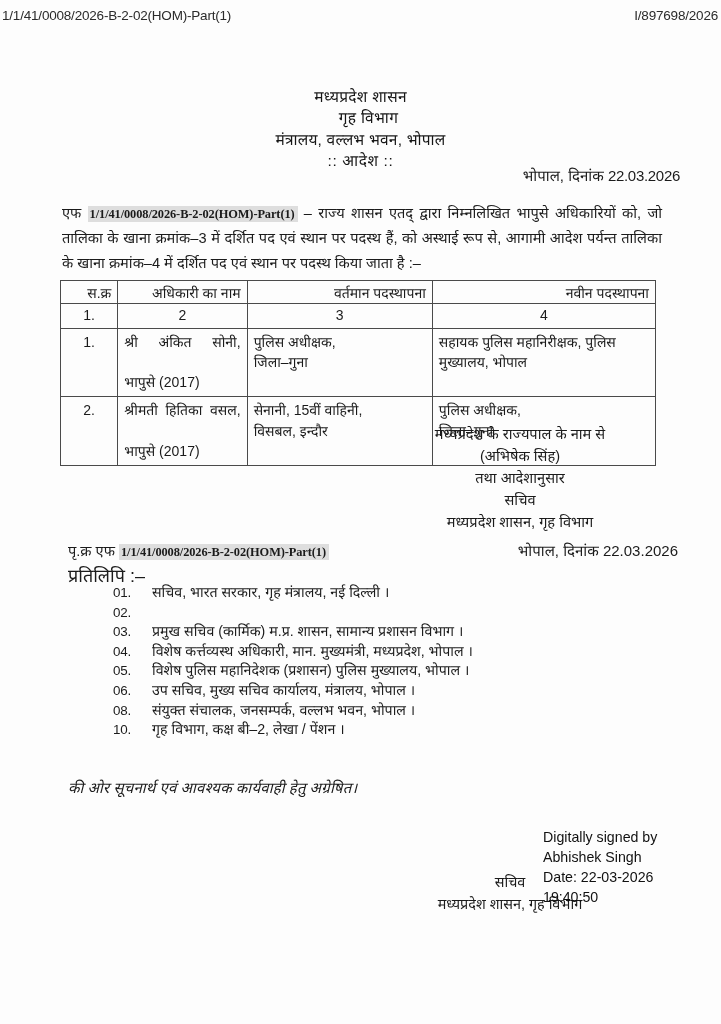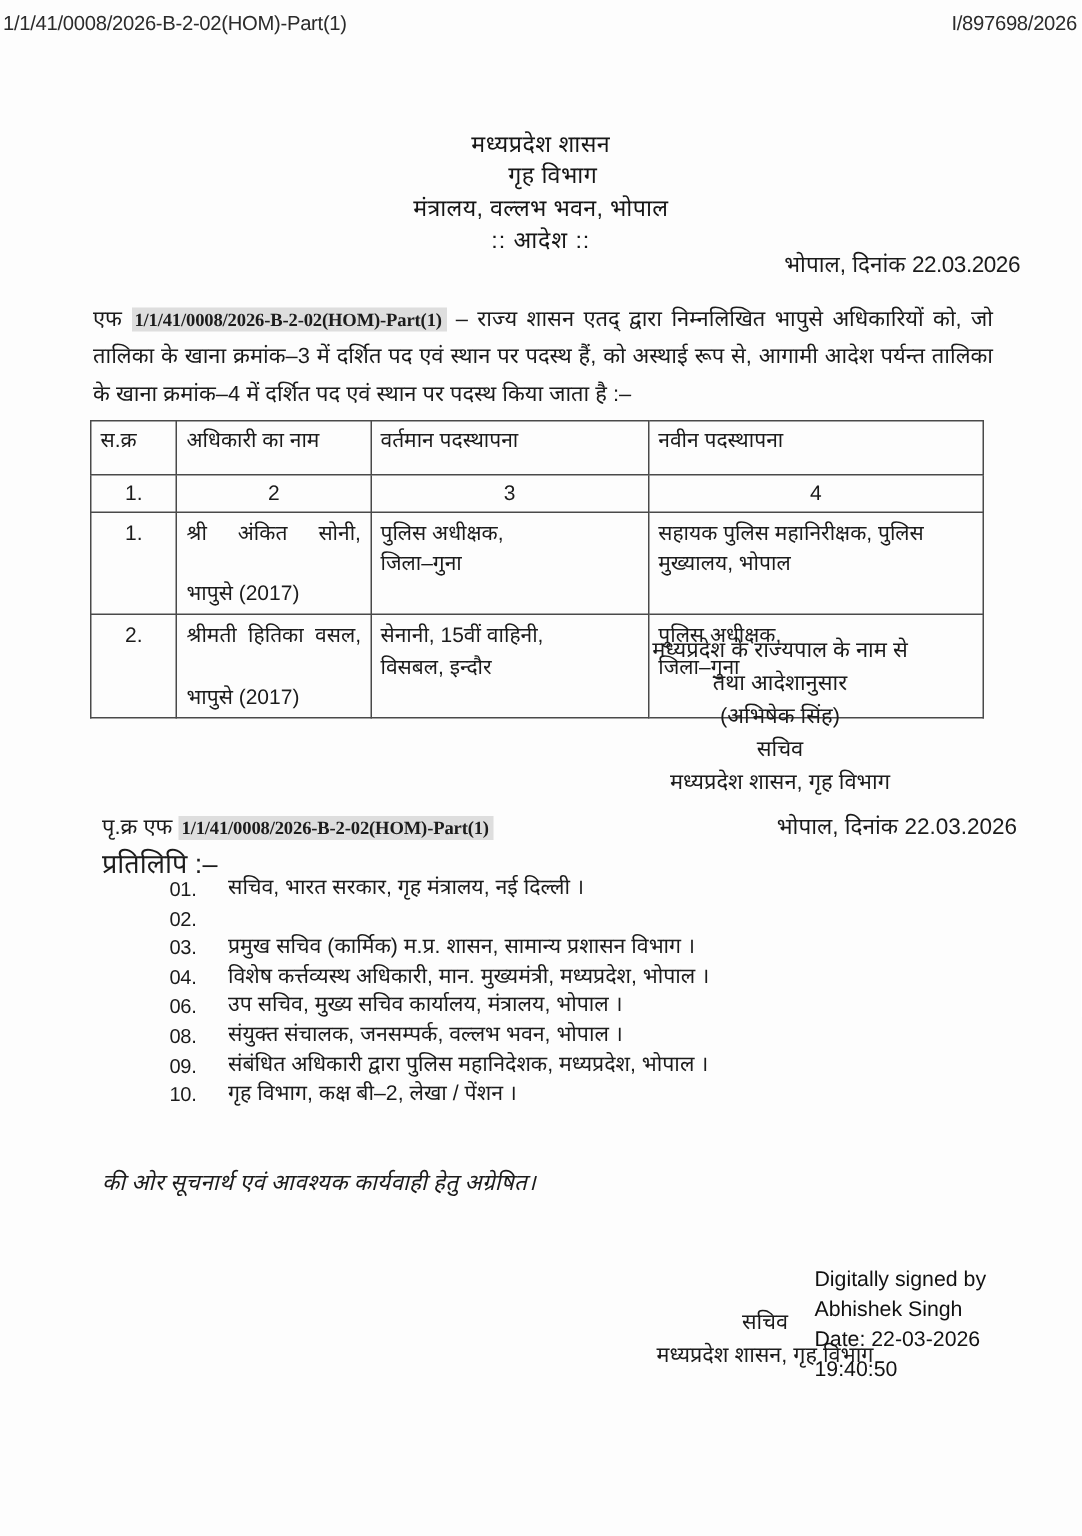--- a/index.html
+++ b/index.html
@@ -98,23 +98,23 @@
     font-size: 14px;
   }
   table.posting td, table.posting th {
     border: 1px solid #4a4a4a;
     padding: 3px 6px 4px 6px;
     vertical-align: top;
     font-weight: normal;
     line-height: 1.45;
   }
   table.posting th {
-    text-align: left;
+    text-align: right;
     padding-top: 2px;
-    padding-bottom: 13px;
+    padding-bottom: 0;
   }
   td.c1, th.c1 { width: 46px; text-align: center; }
   td.c2, th.c2 { width: 122px; }
   td.c3, th.c3 { width: 182px; }
   td.c4, th.c4 { width: 222px; }
   tr.numrow td { text-align: center; padding-top: 1px; padding-bottom: 2px; }
   td.c2 .nm {
     display: block;
     text-align: justify;
     text-justify: inter-word;
@@ -216,21 +216,20 @@
     line-height: 1.5;
   }
   .dsig {
     position: absolute;
     top: 827px;
     left: 543px;
     font-size: 14.2px;
     line-height: 1.42;
     color: #111;
     white-space: nowrap;
-    margin-top: 16px;
   }
 </style>
 </head>
 <body>
 
 <div id="page">
 
   <div class="topbar">
     <span class="left">1/1/41/0008/2026-B-2-02(HOM)-Part(1)</span>
     <span class="right">I/897698/2026</span>
@@ -296,22 +295,22 @@
       <td class="c4">
         <span class="cellline">पुलिस अधीक्षक,</span>
         <span class="cellline">जिला–गुना</span>
       </td>
     </tr>
   </tbody>
     </table>
 
   <div class="authority">
     <div>मध्यप्रदेश के राज्यपाल के नाम से</div>
+    <div>(अभिषेक सिंह)</div>
     <div>तथा आदेशानुसार</div>
-    <div>(अभिषेक सिंह)</div>
     <div>सचिव</div>
     <div>मध्यप्रदेश शासन, गृह विभाग</div>
   </div>
 
   <div class="endorse">
     <span class="en-left">
       <span>पृ.क्र एफ</span>
       <span class="fileno">1/1/41/0008/2026-B-2-02(HOM)-Part(1)</span>
     </span>
     <span class="en-right">
@@ -331,30 +330,30 @@
     </li>
     <li>
       <span class="idx">03.</span>
       <span class="txt">प्रमुख सचिव (कार्मिक) म.प्र. शासन, सामान्य प्रशासन विभाग  ।</span>
     </li>
     <li>
       <span class="idx">04.</span>
       <span class="txt">विशेष कर्त्तव्यस्थ अधिकारी, मान. मुख्यमंत्री, मध्यप्रदेश, भोपाल  ।</span>
     </li>
     <li>
+      <span class="idx">05.</span>
+      <span class="txt">विशेष पुलिस महानिदेशक (प्रशासन) पुलिस मुख्यालय, भोपाल  ।</span>
+    </li>
+    <li>
       <span class="idx">06.</span>
       <span class="txt">उप सचिव, मुख्य सचिव कार्यालय, मंत्रालय, भोपाल  ।</span>
     </li>
     <li>
       <span class="idx">08.</span>
       <span class="txt">संयुक्त संचालक, जनसम्पर्क, वल्लभ भवन, भोपाल  ।</span>
-    </li>
-    <li>
-      <span class="idx">09.</span>
-      <span class="txt">संबंधित अधिकारी द्वारा पुलिस महानिदेशक, मध्यप्रदेश, भोपाल  ।</span>
     </li>
     <li>
       <span class="idx">10.</span>
       <span class="txt">गृह विभाग, कक्ष बी–2, लेखा / पेंशन  ।</span>
     </li>
   </ol>
 
   <div class="forward">की ओर सूचनार्थ एवं आवश्यक कार्यवाही हेतु अग्रेषित।</div>
 
   <div class="bottomsign">

